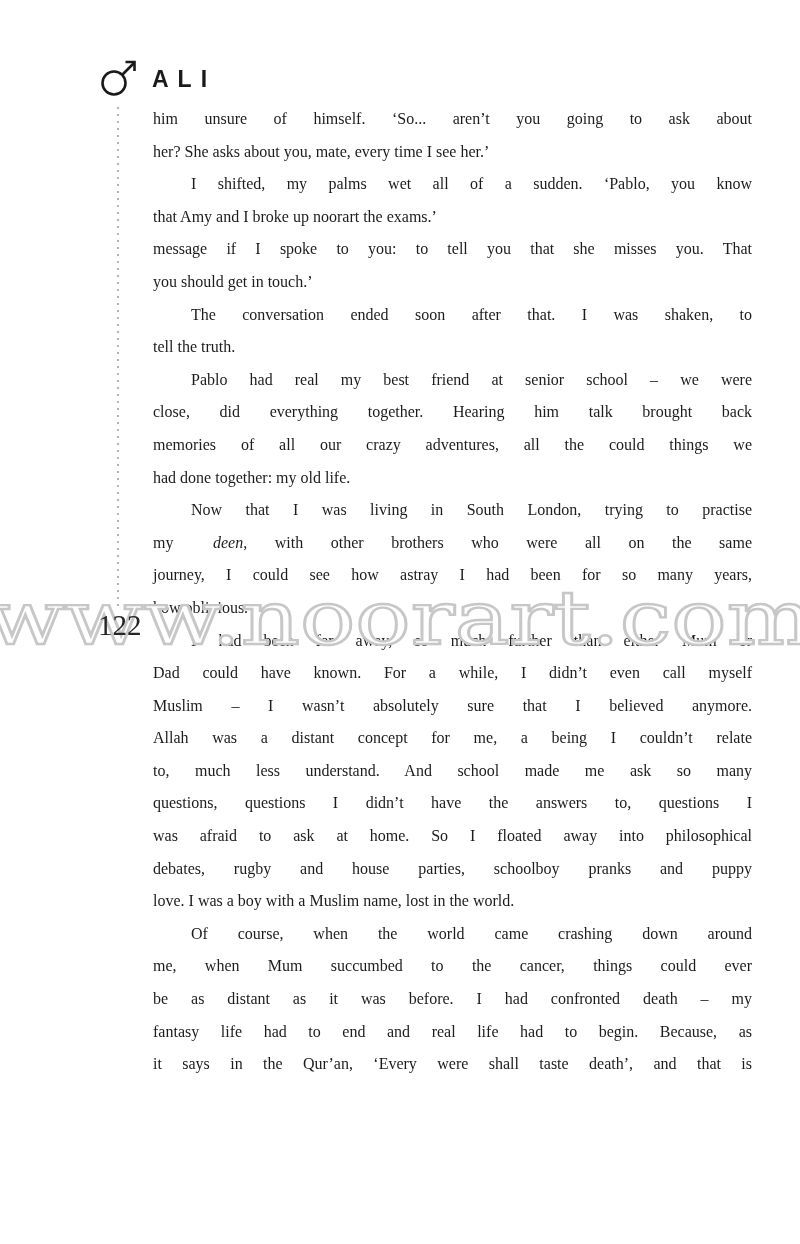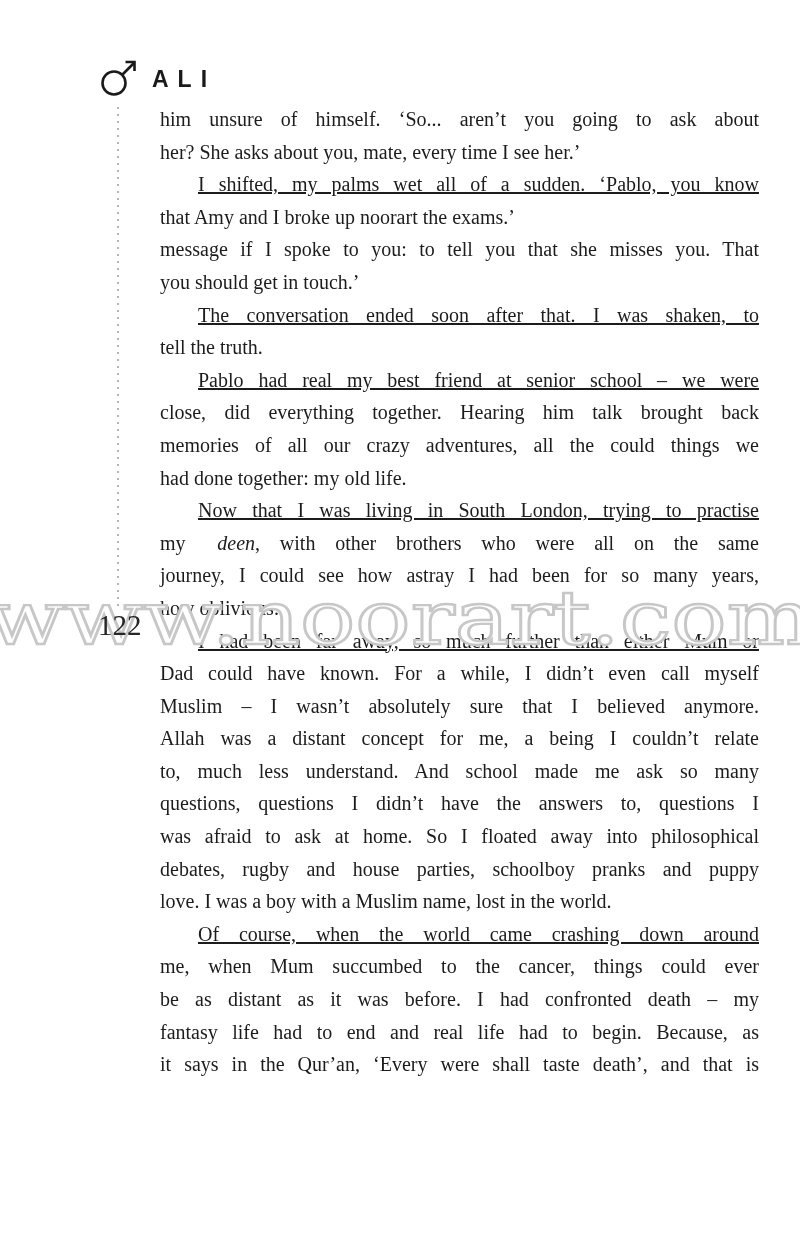--- a/index.html
+++ b/index.html
@@ -39,38 +39,37 @@
   .dotted-rule {
     position: absolute;
     left: 117px;
     top: 107px;
     width: 2px;
     height: 502px;
     background: repeating-linear-gradient(to bottom, #b4b4b4 0px, #b4b4b4 2px, transparent 2px, transparent 7px);
   }
   .body-text {
     position: absolute;
-    left: 160px;
+    left: 153px;
     top: 103px;
     width: 599px;
     font-family: "Liberation Serif", serif;
-    font-size: 20px;
+    font-size: 16px;
     line-height: 32.6px;
     color: #1c1c1c;
   }
   .line {
     text-align: justify;
     text-align-last: justify;
   }
   .line.endp {
     text-align-last: left;
   }
   .line.indent {
     padding-left: 38px;
-    text-decoration: underline;
   }
   .em {
     font-style: italic;
     margin-left: 12px;
   }
   .watermark {
     position: absolute;
     left: 0;
     top: 572px;
     pointer-events: none;

